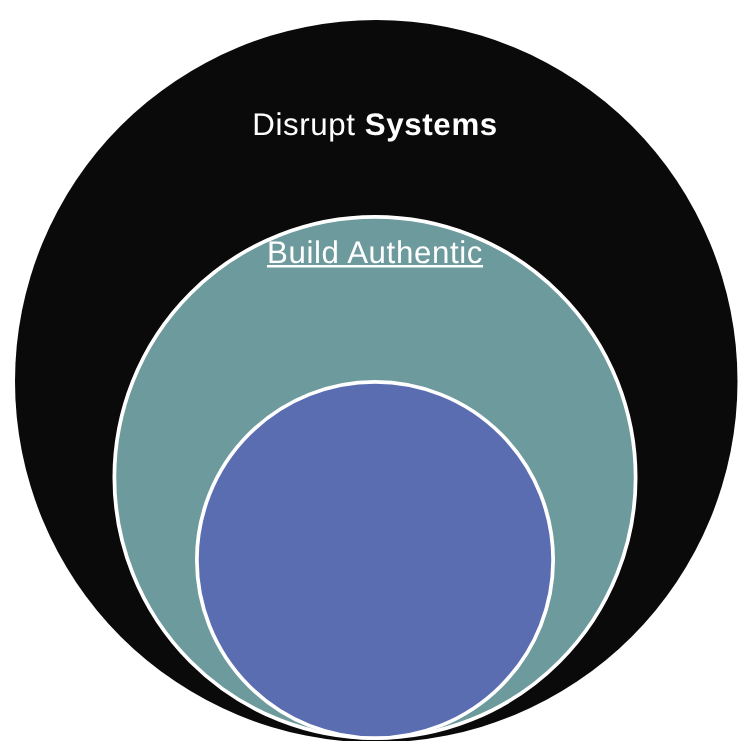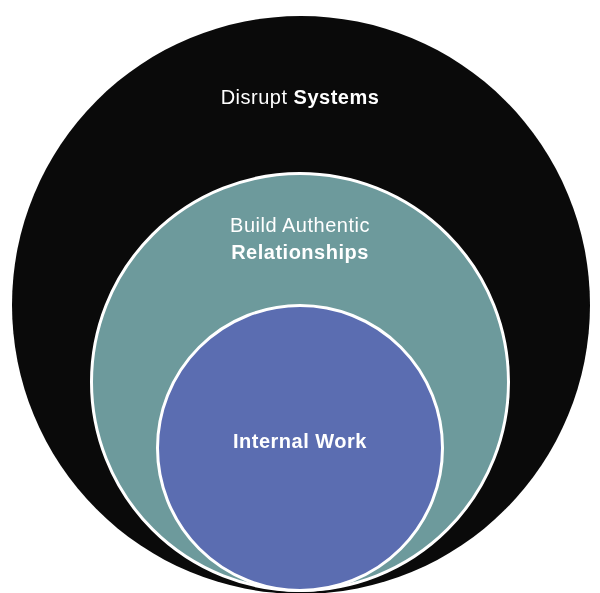--- a/index.html
+++ b/index.html
@@ -42,47 +42,45 @@
     height: 288px;
     background: #5b6db1;
     border: 3px solid #ffffff;
   }
   .label {
     position: absolute;
     left: 0;
     width: 600px;
     text-align: center;
     color: #ffffff;
-    font-size: 20px;
+    font-size: 25px;
     letter-spacing: 0.5px;
     line-height: 1.35;
   }
   .label .bold {
     font-weight: 700;
   }
   .label-outer { top: 84px; }
-  .label-middle { top: 212px; }
+  .label-middle { top: 186px; text-decoration: underline; }
   .label-inner { top: 414px; }
   .label-inner .line2 { margin-top: 14px; }
 </style>
 </head>
 <body>
 
 <div class="canvas">
 
   <div class="circle circle-outer"></div>
   <div class="circle circle-middle"></div>
   <div class="circle circle-inner"></div>
 
   <div class="label label-outer">
     <span>Disrupt </span><span class="bold">Systems</span>
   </div>
 
   <div class="label label-middle">
     <div>Build Authentic</div>
-    <div class="bold">Relationships</div>
   </div>
 
   <div class="label label-inner">
-    <div class="bold line2">Internal Work</div>
   </div>
 
 </div>
 
 </body></html>

